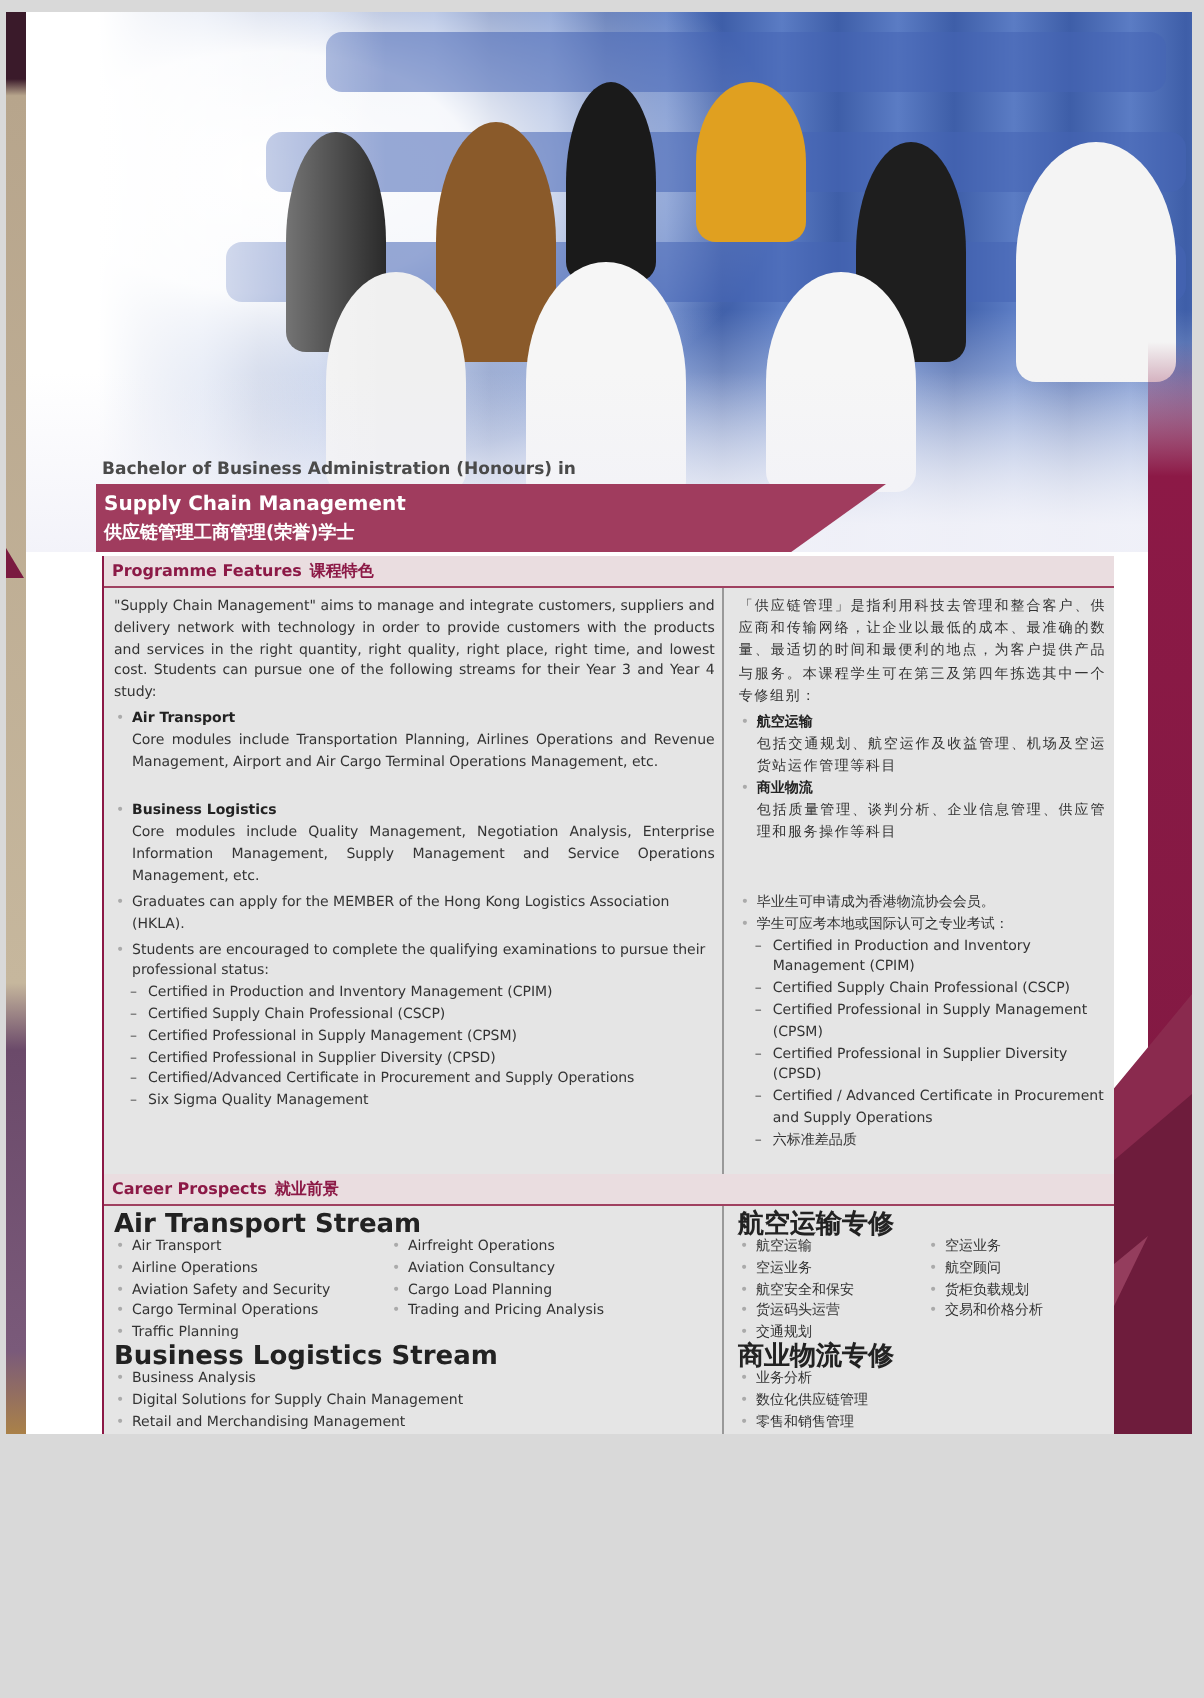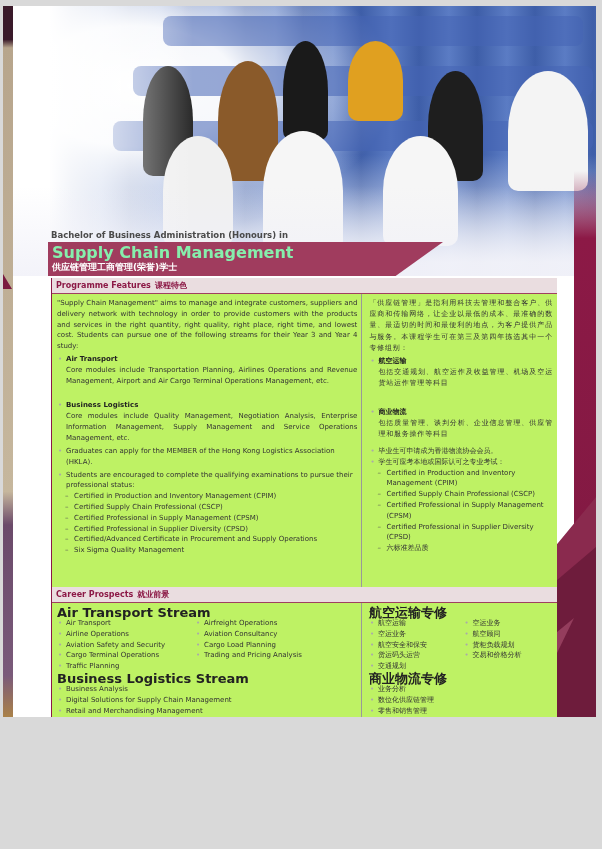--- a/index.html
+++ b/index.html
@@ -41,27 +41,27 @@
     display: flex; align-items: center; justify-content: center; }
 
   .content { position: absolute; left: 45px; top: 222px; width: 508px; }
   .pre-title { font-size: 8.5px; font-weight: bold; color: #4a4a4a; margin-left: 3px; height: 14px; line-height: 14px; }
   .title-band {
     position: relative; height: 34px; width: 395px;
     background: #a03c5e;
     clip-path: polygon(0 0, 100% 0, 88% 100%, 0 100%);
     padding: 3px 4px;
   }
-  .title-en { color: #86efac; font-size: 16px; font-weight: bold; line-height: 16px; }
+  .title-en { color: #ffffff; font-size: 10px; font-weight: bold; line-height: 16px; }
   .title-zh { color: #fff; font-size: 9px; font-weight: bold; line-height: 12px; }
   .tri { position: absolute; left: 0; top: 268px; width: 9px; height: 15px; background: #7a1a40;
     clip-path: polygon(0 0, 100% 100%, 0 100%); }
   .box {
     position: absolute; left: 3px; top: 50px; width: 506px; height: 535px;
-    background: #bef264; border-left: 1.5px solid #8c1946;
+    background: #e5e5e5; border-left: 1.5px solid #8c1946;
   }
   .sec-head { height: 16px; line-height: 16px; padding-left: 4px; font-size: 8px; font-weight: bold;
     color: #8c1946; border-bottom: 1.5px solid #a04060; background: #eadde0; }
   .sec-head .zh { margin-left: 4px; }
   .cols { display: flex; }
   .col-l { width: 311px; padding: 4px 4px 4px 5px; border-right: 1px solid #999; }
   .col-r { width: 195px; padding: 4px 4px 4px 7px; }
   .para { font-size: 7px; line-height: 10.8px; color: #333; text-align: justify; }
   .zh-para { font-size: 7px; line-height: 11.2px; color: #333; letter-spacing: 0.8px; text-align: justify; }
   ul { list-style: none; }
@@ -124,21 +124,21 @@
           <p class="para">"Supply Chain Management" aims to manage and integrate customers, suppliers and delivery network with technology in order to provide customers with the products and services in the right quantity, right quality, right place, right time, and lowest cost. Students can pursue one of the following streams for their Year 3 and Year 4 study:</p>
           <ul style="margin-top:2px;">
             <li><span class="bold">Air Transport</span><br><span style="display:block;text-align:justify;">Core modules include Transportation Planning, Airlines Operations and Revenue Management, Airport and Air Cargo Terminal Operations Management, etc.</span></li>
             <li style="margin-top:14px;"><span class="bold">Business Logistics</span><br><span style="display:block;text-align:justify;">Core modules include Quality Management, Negotiation Analysis, Enterprise Information Management, Supply Management and Service Operations Management, etc.</span></li>
           </ul>
         </div>
         <div class="col-r">
           <p class="zh-para">「供应链管理」是指利用科技去管理和整合客户、供应商和传输网络，让企业以最低的成本、最准确的数量、最适切的时间和最便利的地点，为客户提供产品与服务。本课程学生可在第三及第四年拣选其中一个专修组别：</p>
           <ul style="margin-top:2px;">
             <li><span class="bold">航空运输</span><br><span class="zh-para" style="display:block;">包括交通规划、航空运作及收益管理、机场及空运货站运作管理等科目</span></li>
-            <li style="margin-top:18px;"><span class="bold">商业物流</span><br><span class="zh-para" style="display:block;">包括质量管理、谈判分析、企业信息管理、供应管理和服务操作等科目</span></li>
+            <li style="margin-top:0;"><span class="bold">商业物流</span><br><span class="zh-para" style="display:block;">包括质量管理、谈判分析、企业信息管理、供应管理和服务操作等科目</span></li>
           </ul>
         </div>
       </div>
 
       <div class="cols" style="height:145px;">
         <div class="col-l">
           <ul>
             <li>Graduates can apply for the MEMBER of the Hong Kong Logistics Association (HKLA).</li>
             <li style="margin-top:2px;">Students are encouraged to complete the qualifying examinations to pursue their professional status:</li>
             <li class="dash">Certified in Production and Inventory Management (CPIM)</li>
@@ -150,20 +150,21 @@
           </ul>
         </div>
         <div class="col-r">
           <ul>
             <li>毕业生可申请成为香港物流协会会员。</li>
             <li>学生可应考本地或国际认可之专业考试：</li>
             <li class="dash">Certified in Production and Inventory Management (CPIM)</li>
             <li class="dash">Certified Supply Chain Professional (CSCP)</li>
             <li class="dash">Certified Professional in Supply Management (CPSM)</li>
             <li class="dash">Certified Professional in Supplier Diversity (CPSD)</li>
+            <li class="dash">Certified / Advanced Certificate in Procurement and Supply Operations</li>
             <li class="dash">六标准差品质</li>
           </ul>
         </div>
       </div>
 
       <div class="sec-head">
         <span>Career Prospects</span><span class="zh">就业前景</span>
       </div>
       <div class="cols" style="height:140px;">
         <div class="col-l">

